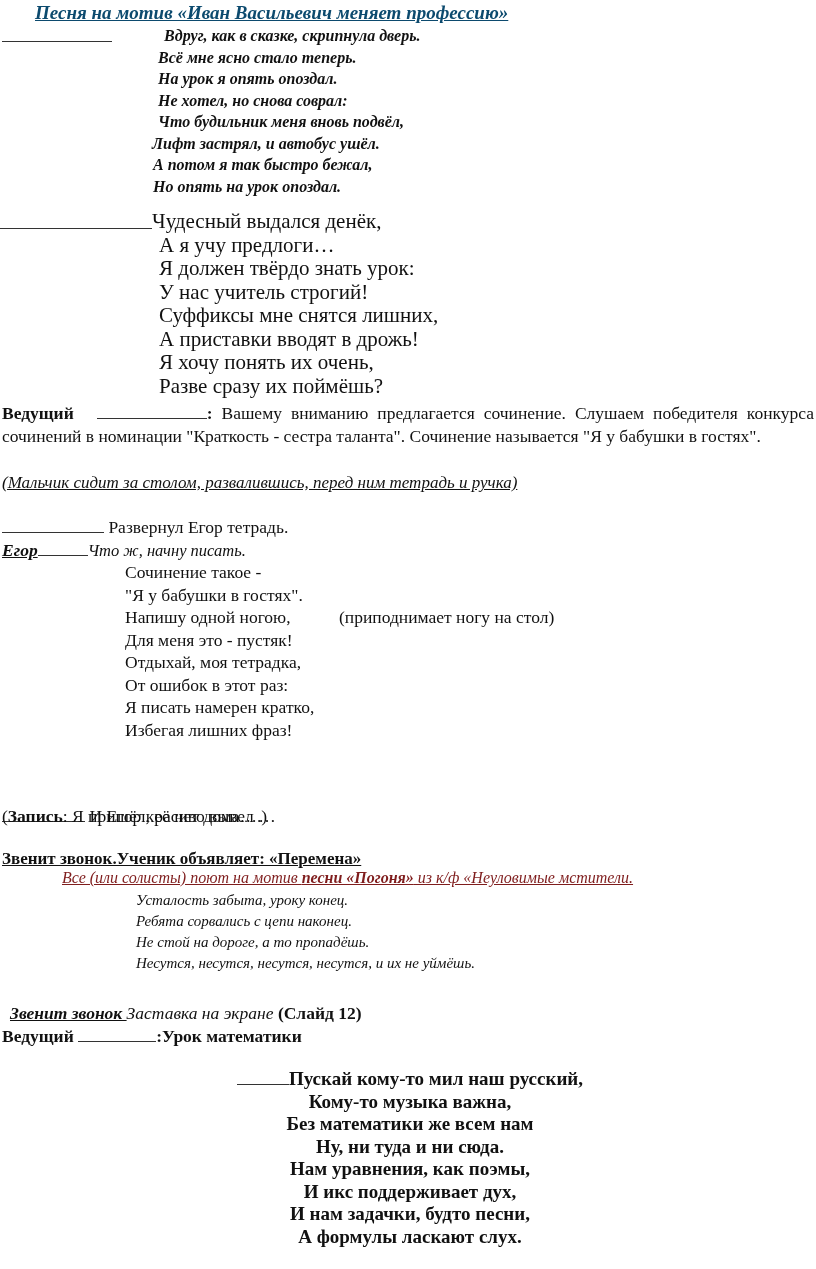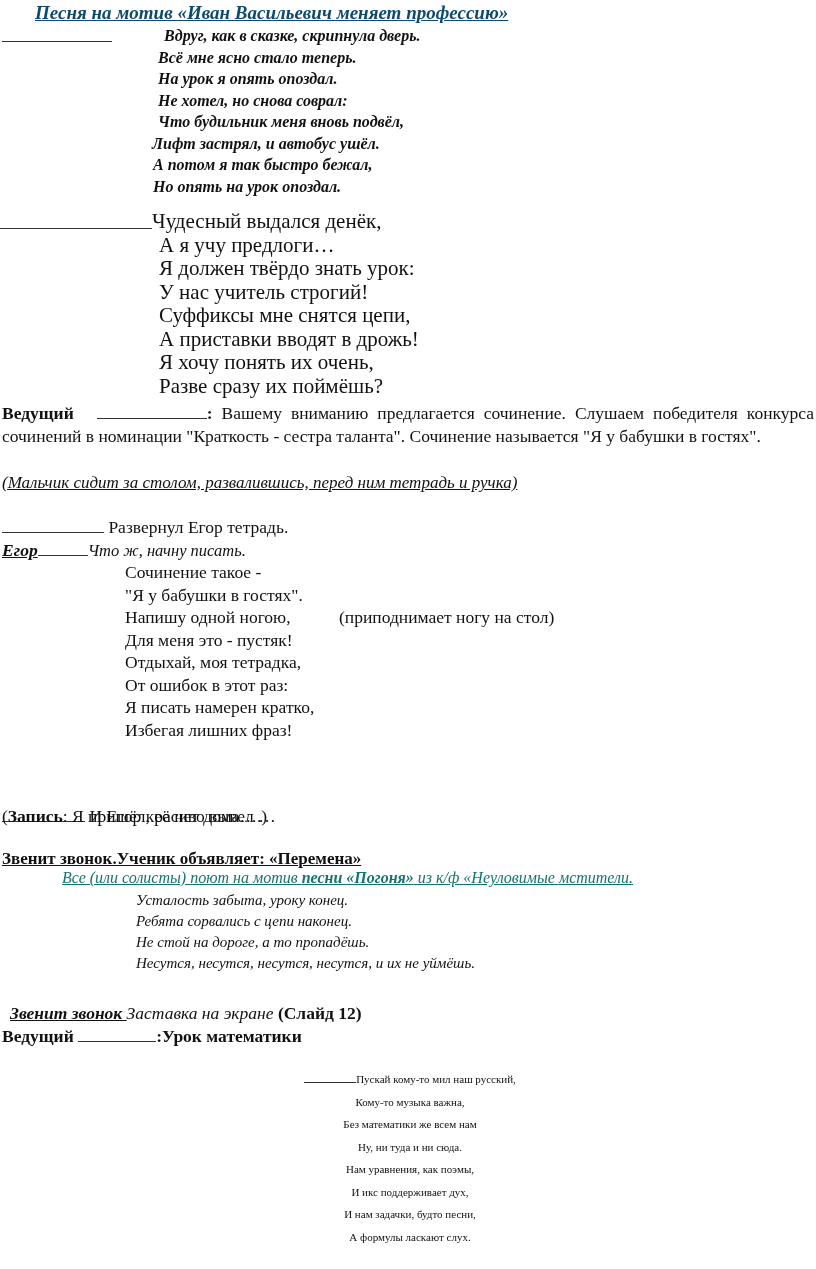--- a/index.html
+++ b/index.html
@@ -13,24 +13,24 @@
   .serif17 { font-size: 17.5px; }
   .song1 { left: 150px; top: 25px; line-height: 21.5px; }
   .song1 div { height: 21.5px; }
   .poem2 { left: 159px; top: 210px; line-height: 23.5px; font-size: 21px; }
   .poem2 div { height: 23.5px; }
   .para { left: 2px; top: 402px; width: 812px; font-size: 17.5px; line-height: 23px; white-space: normal; text-align: justify; }
   .stage { left: 2px; top: 473px; font-size: 17px; font-style: italic; text-decoration: underline; }
   .egor-block { left: 2px; top: 516px; font-size: 17.5px; line-height: 22.5px; }
   .egor-block div { height: 22.5px; }
   .ind { padding-left: 123px; }
-  .blue-link { left: 62px; top: 869px; font-size: 16px; font-style: italic; color: #0f766e; text-decoration: underline; }
+  .blue-link { left: 62px; top: 869px; font-size: 16px; font-style: italic; color: #7f1d1d; text-decoration: underline; }
   .song3 { left: 136px; top: 890px; font-size: 15px; font-style: italic; line-height: 21px; }
   .song3 div { height: 21px; }
-  .center-poem { left: 200px; top: 1068px; width: 420px; text-align: center; font-size: 11px; line-height: 22.5px; }
+  .center-poem { left: 200px; top: 1068px; width: 420px; text-align: center; font-size: 19px; line-height: 22.5px; font-weight: bold; }
   .center-poem div { height: 22.5px; }
   b { font-weight: bold; }
 </style>
 </head>
 <body>
 
 <div class="abs title">Песня на мотив «Иван Васильевич меняет профессию»</div>
 
 <span class="abs blank" style="left:2px; top:41px; width:110px;"></span>
 <div class="abs song1 bi">
@@ -43,21 +43,21 @@
   <div style="padding-left:3px">А потом я так быстро бежал,</div>
   <div style="padding-left:3px">Но опять на урок опоздал.</div>
 </div>
 
 <span class="abs blank" style="left:0px; top:228px; width:152px;"></span>
 <div class="abs poem2">
   <div style="margin-left:-7px">Чудесный выдался денёк,</div>
   <div>А я учу предлоги…</div>
   <div>Я должен твёрдо знать урок:</div>
   <div>У нас учитель строгий!</div>
-  <div>Суффиксы мне снятся цепи,</div>
+  <div>Суффиксы мне снятся лишних,</div>
   <div>А приставки вводят в дрожь!</div>
   <div>Я хочу понять их очень,</div>
   <div>Разве сразу их поймёшь?</div>
 </div>
 
 <div class="abs para">
   <b>Ведущий</b>
   <span class="blank" style="width:110px; margin-left:14px;"></span><b>:</b><span> Вашему вниманию предлагается сочинение. Слушаем победителя конкурса сочинений   в номинации "Краткость - сестра таланта". Сочинение называется  "Я у бабушки в гостях".</span>
 </div>
 

